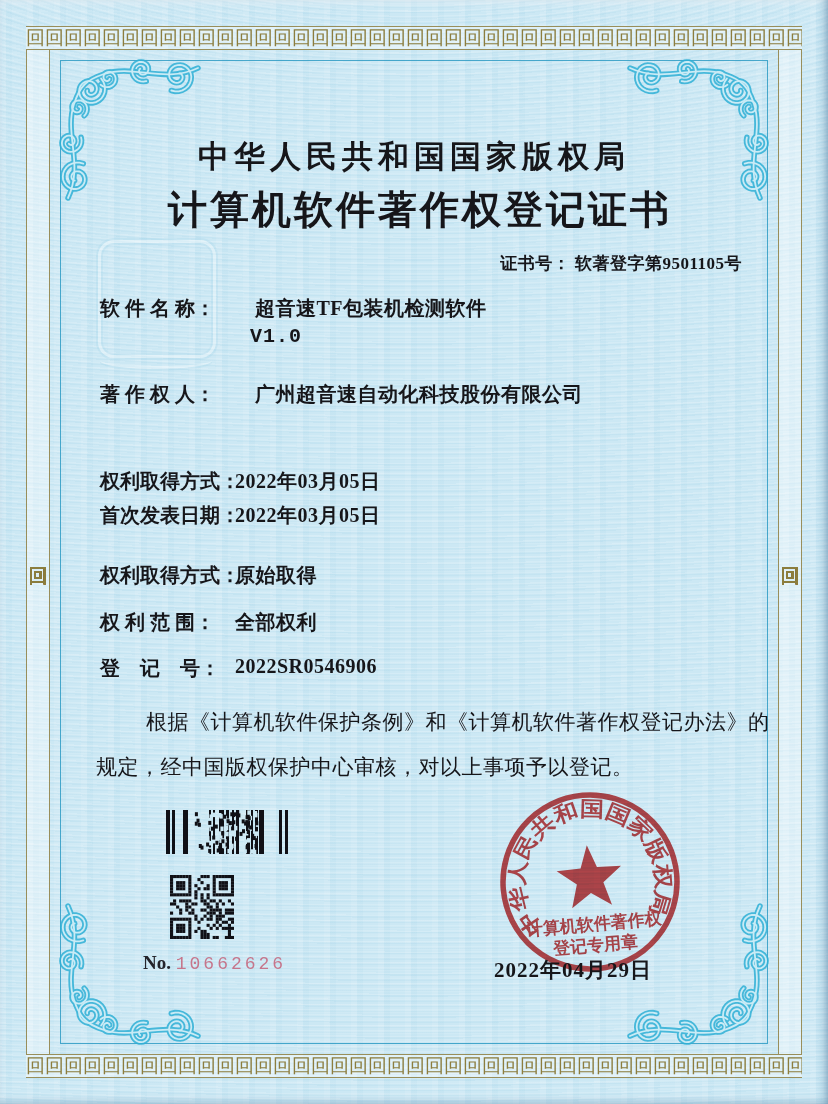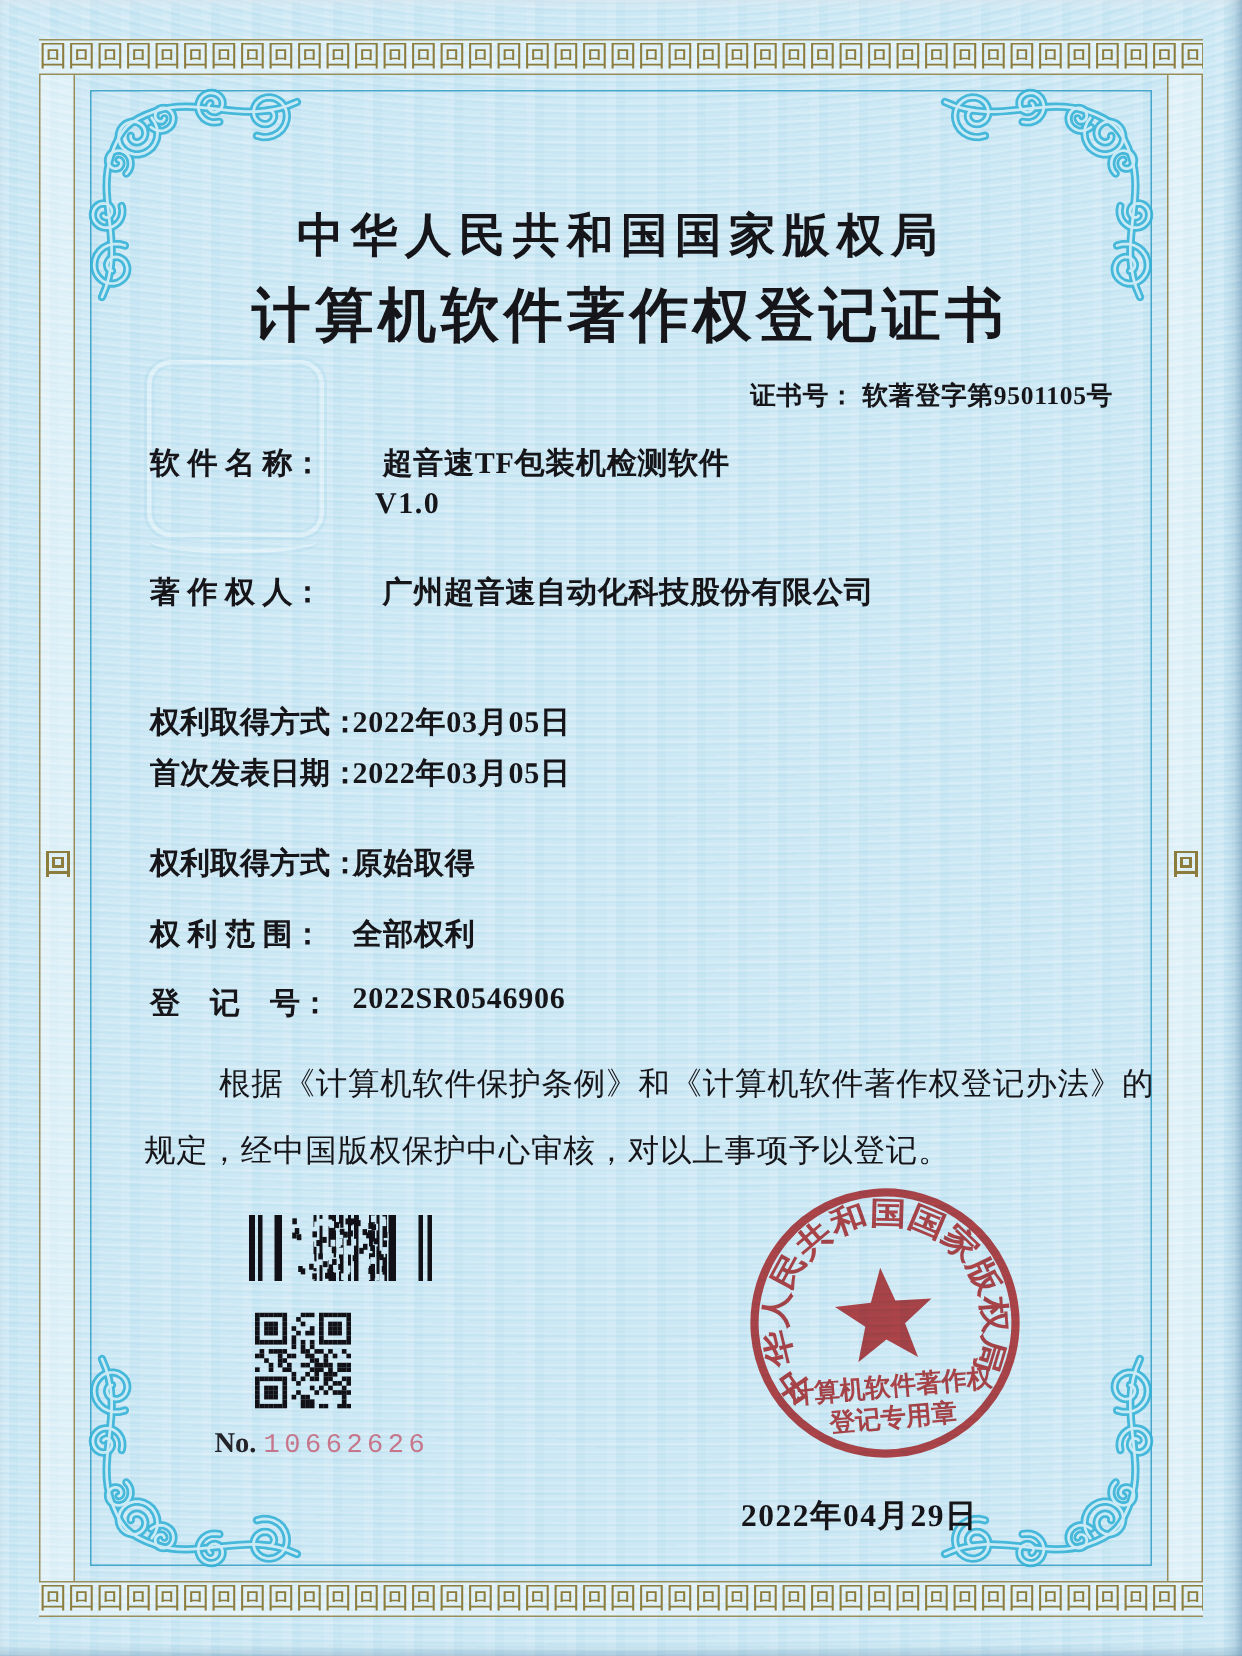--- a/index.html
+++ b/index.html
@@ -52,33 +52,33 @@
     font-size:31px; font-weight:bold; letter-spacing:5px;}
   .cert-title{position:absolute; top:183px; left:0; right:0; text-align:center;
     font-size:39px; font-weight:bold; letter-spacing:3px;padding-left:12px;}
   .cert-no{position:absolute; top:252px; right:86px; font-size:17px; font-weight:bold; letter-spacing:.5px;}
   
   .row{position:absolute; left:100px; font-size:20px; font-weight:bold; white-space:nowrap;}
   .lab{display:inline-block; vertical-align:top;}
   .lab-wide{width:150px;}
   .lab-narrow{width:130px;}
   .val{display:inline-block; vertical-align:top; letter-spacing:.5px;}
-  .val2{position:absolute; left:250px; top:325px; font-size:20px; font-weight:bold; letter-spacing:1px;}
+  .val2{position:absolute; left:250px; top:325px; font-size:20px; font-weight:bold; letter-spacing:1px;font-family:Liberation Mono, monospace;}
   
   .stmt1{position:absolute; left:146px; top:708px; font-size:21px; letter-spacing:.5px;font-family:Liberation Serif, serif;}
   .stmt2{position:absolute; left:96px;  top:753px; font-size:21px; letter-spacing:.5px;}
   
   .barcode{position:absolute; left:166px; top:810px; width:122px; height:44px;}
   .qrcode{position:absolute; left:170px; top:875px; width:64px; height:64px;}
   
   .serial{position:absolute; left:143px; top:952px; font-size:19px;}
   .serial .no{font-weight:bold; color:#23232a;}
   .serial .num{font-family:Liberation Mono, monospace;
     color:#c66a80; letter-spacing:3px; font-size:18px; opacity:.9; }
-  .issue-date{position:absolute; left:494px; top:956px; font-size:21px; font-weight:bold; letter-spacing:1px;margin-top:40px;}
+  .issue-date{position:absolute; left:494px; top:956px; font-size:21px; font-weight:bold; letter-spacing:1px;}
   
   .seal{position:absolute; left:495px; top:787px; width:190px; height:190px;
     mix-blend-mode:multiply; opacity:.92;}
 </style>
 </head>
 <body>
 
 <div class="page">
 
   <div class="meander m-top">回回回回回回回回回回回回回回回回回回回回回回回回回回回回回回回回回回回回回回回回回回回回回回</div>

